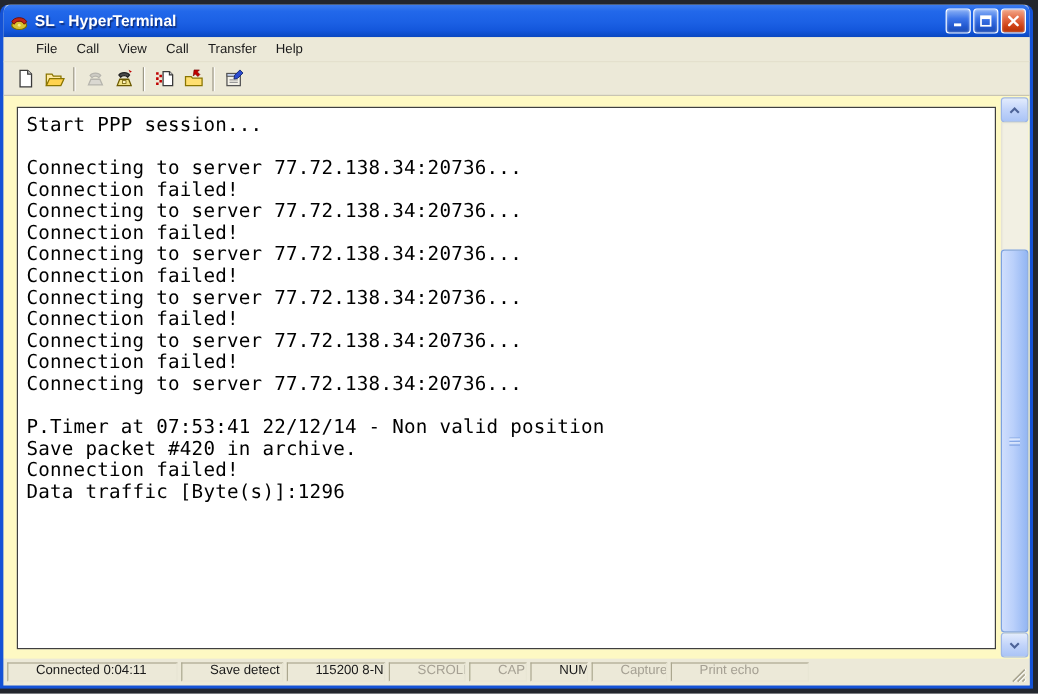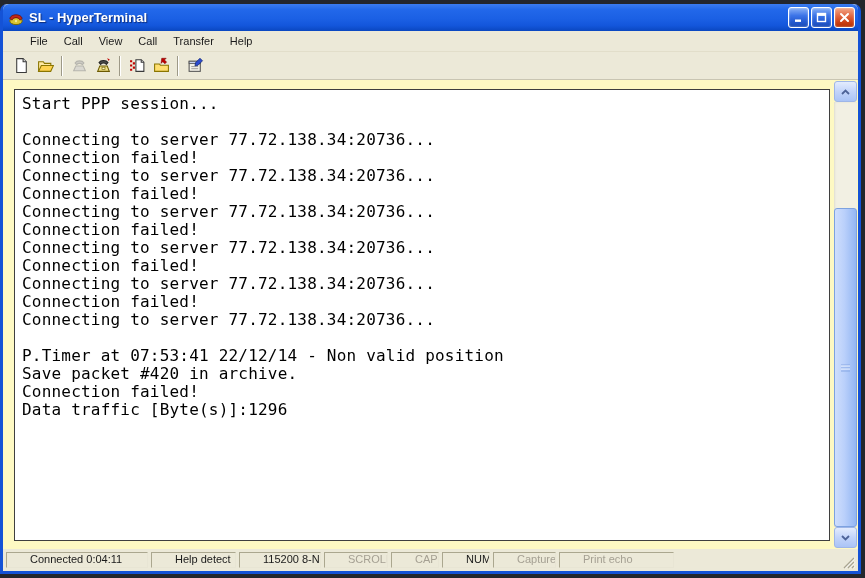--- a/index.html
+++ b/index.html
@@ -235,21 +235,21 @@
           </svg>
       </div>
     </div>
   </div>
 
   <div class="statusbar">
     <div class="spanel w0">
         <span>Connected 0:04:11</span>
       </div>
     <div class="spanel w1">
-        <span>Help detect</span>
+        <span>Save detect</span>
       </div>
     <div class="spanel w2">
         <span>115200 8-N-1</span>
       </div>
     <div class="spanel w3 off">
         <span>SCROLL</span>
       </div>
     <div class="spanel w4 off">
         <span>CAPS</span>
       </div>

